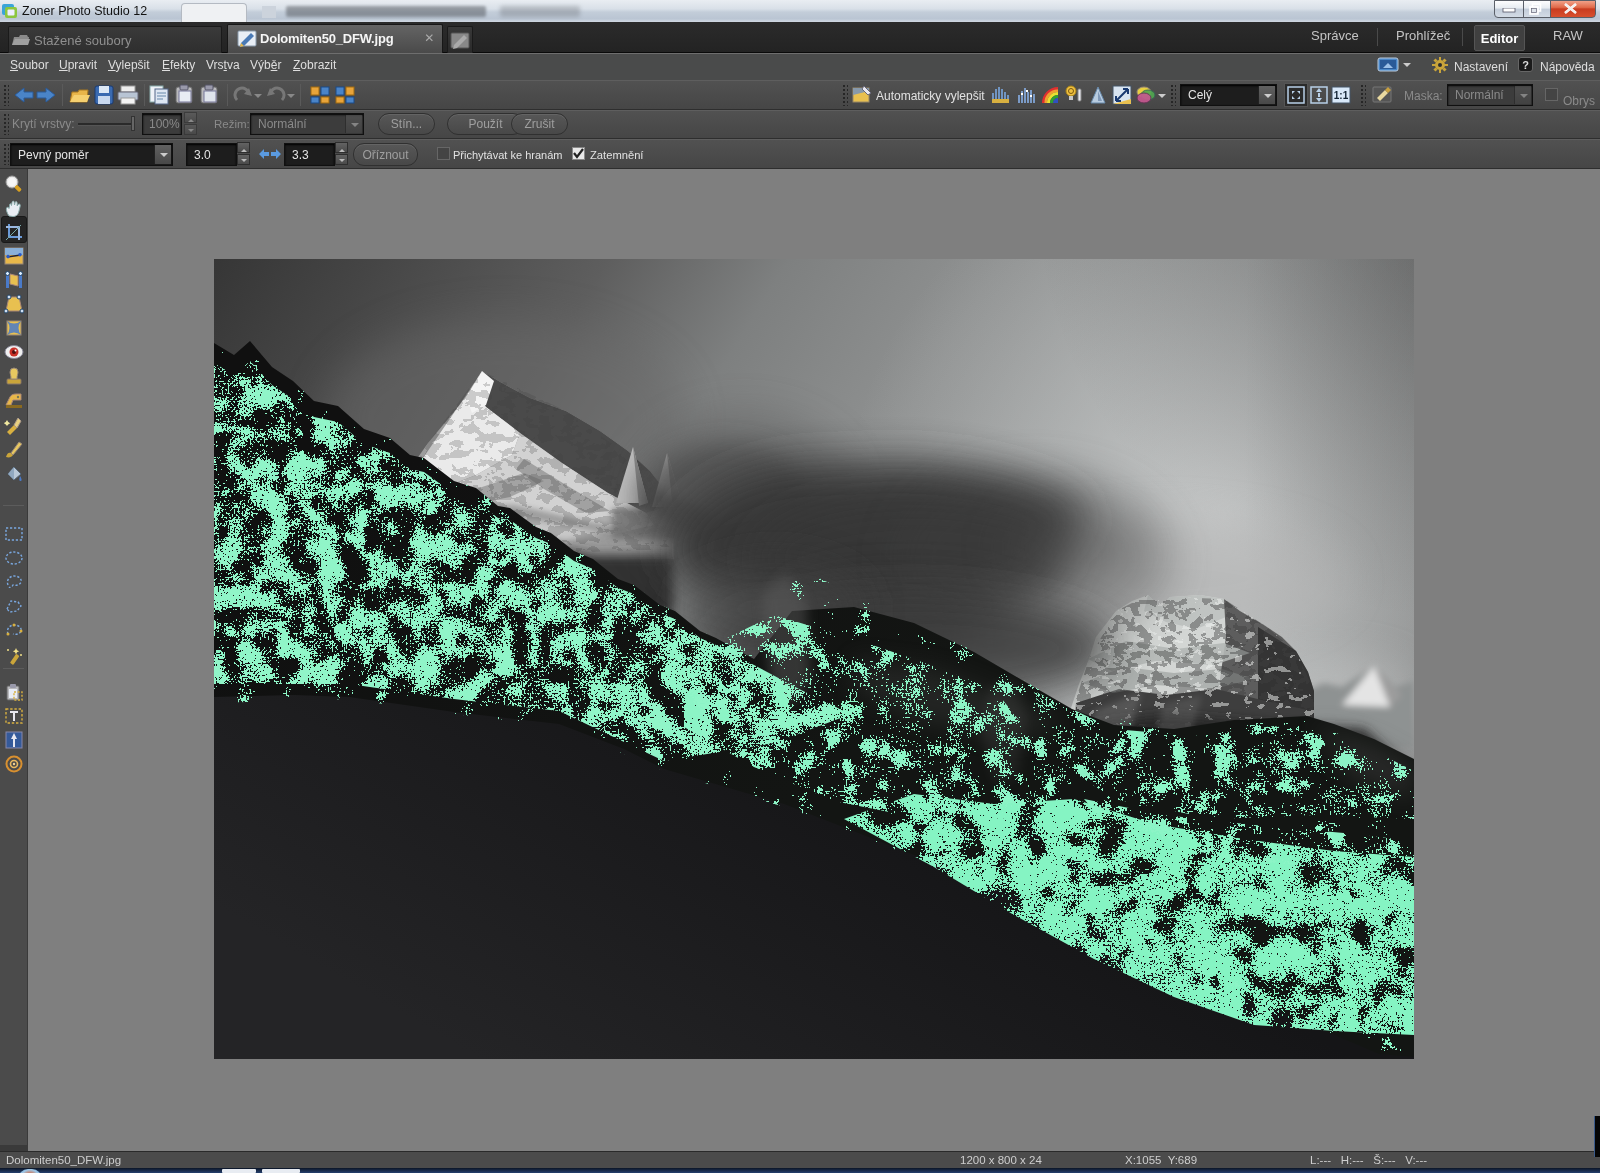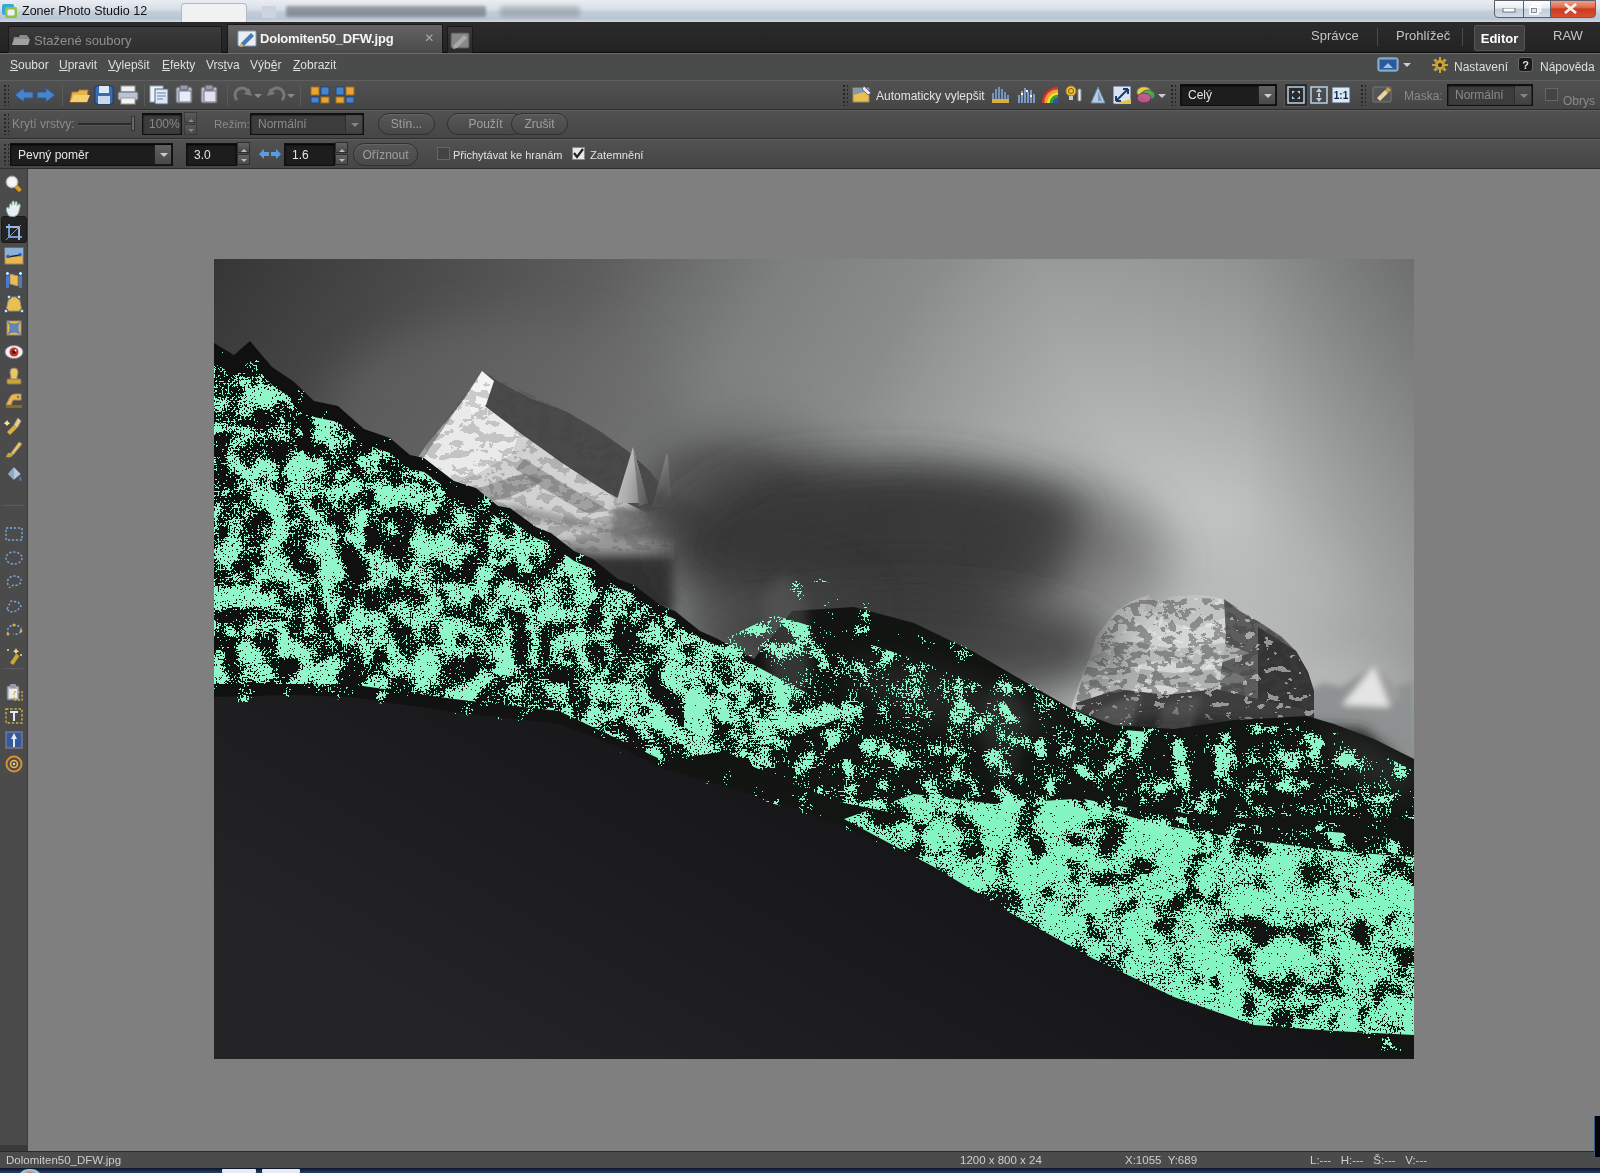--- a/index.html
+++ b/index.html
@@ -359,21 +359,21 @@
     </div>
 <div class="spin" style="left:237px;top:142px;">
       <div class="up"></div>
       <div class="dn"></div>
     </div>
 <svg class="abs" style="left:259px;top:148px" width="22" height="12" viewBox="0 0 22 12">
       <path d="M5 1 L5 4 L10 4 L10 8 L5 8 L5 11 L0 6 Z" fill="#5a9ae0"></path>
       <path d="M17 1 L17 4 L12 4 L12 8 L17 8 L17 11 L22 6 Z" fill="#5a9ae0"></path>
     </svg>
 <div class="ibox" style="left:284px;top:143px;width:51px;height:23px;">
-      <span style="position:absolute;left:7px;top:4px">1.6</span>
+      <span style="position:absolute;left:7px;top:4px">3.3</span>
     </div>
 <div class="spin" style="left:335px;top:142px;">
       <div class="up"></div>
       <div class="dn"></div>
     </div>
 <div class="btn" style="left:353px;top:143px;width:65px;height:23px;line-height:22px;">Oříznout</div>
 <div class="cb cbdis" style="left:437px;top:147px;background:#444;"></div>
 <div class="lbl" style="left:453px;top:149px;font-size:11px">Přichytávat ke hranám</div>
 <div class="cb" style="left:572px;top:147px;background:#e8e8e8;"></div>
 <svg class="abs" style="left:572px;top:147px" width="13" height="13" viewBox="0 0 13 13">

